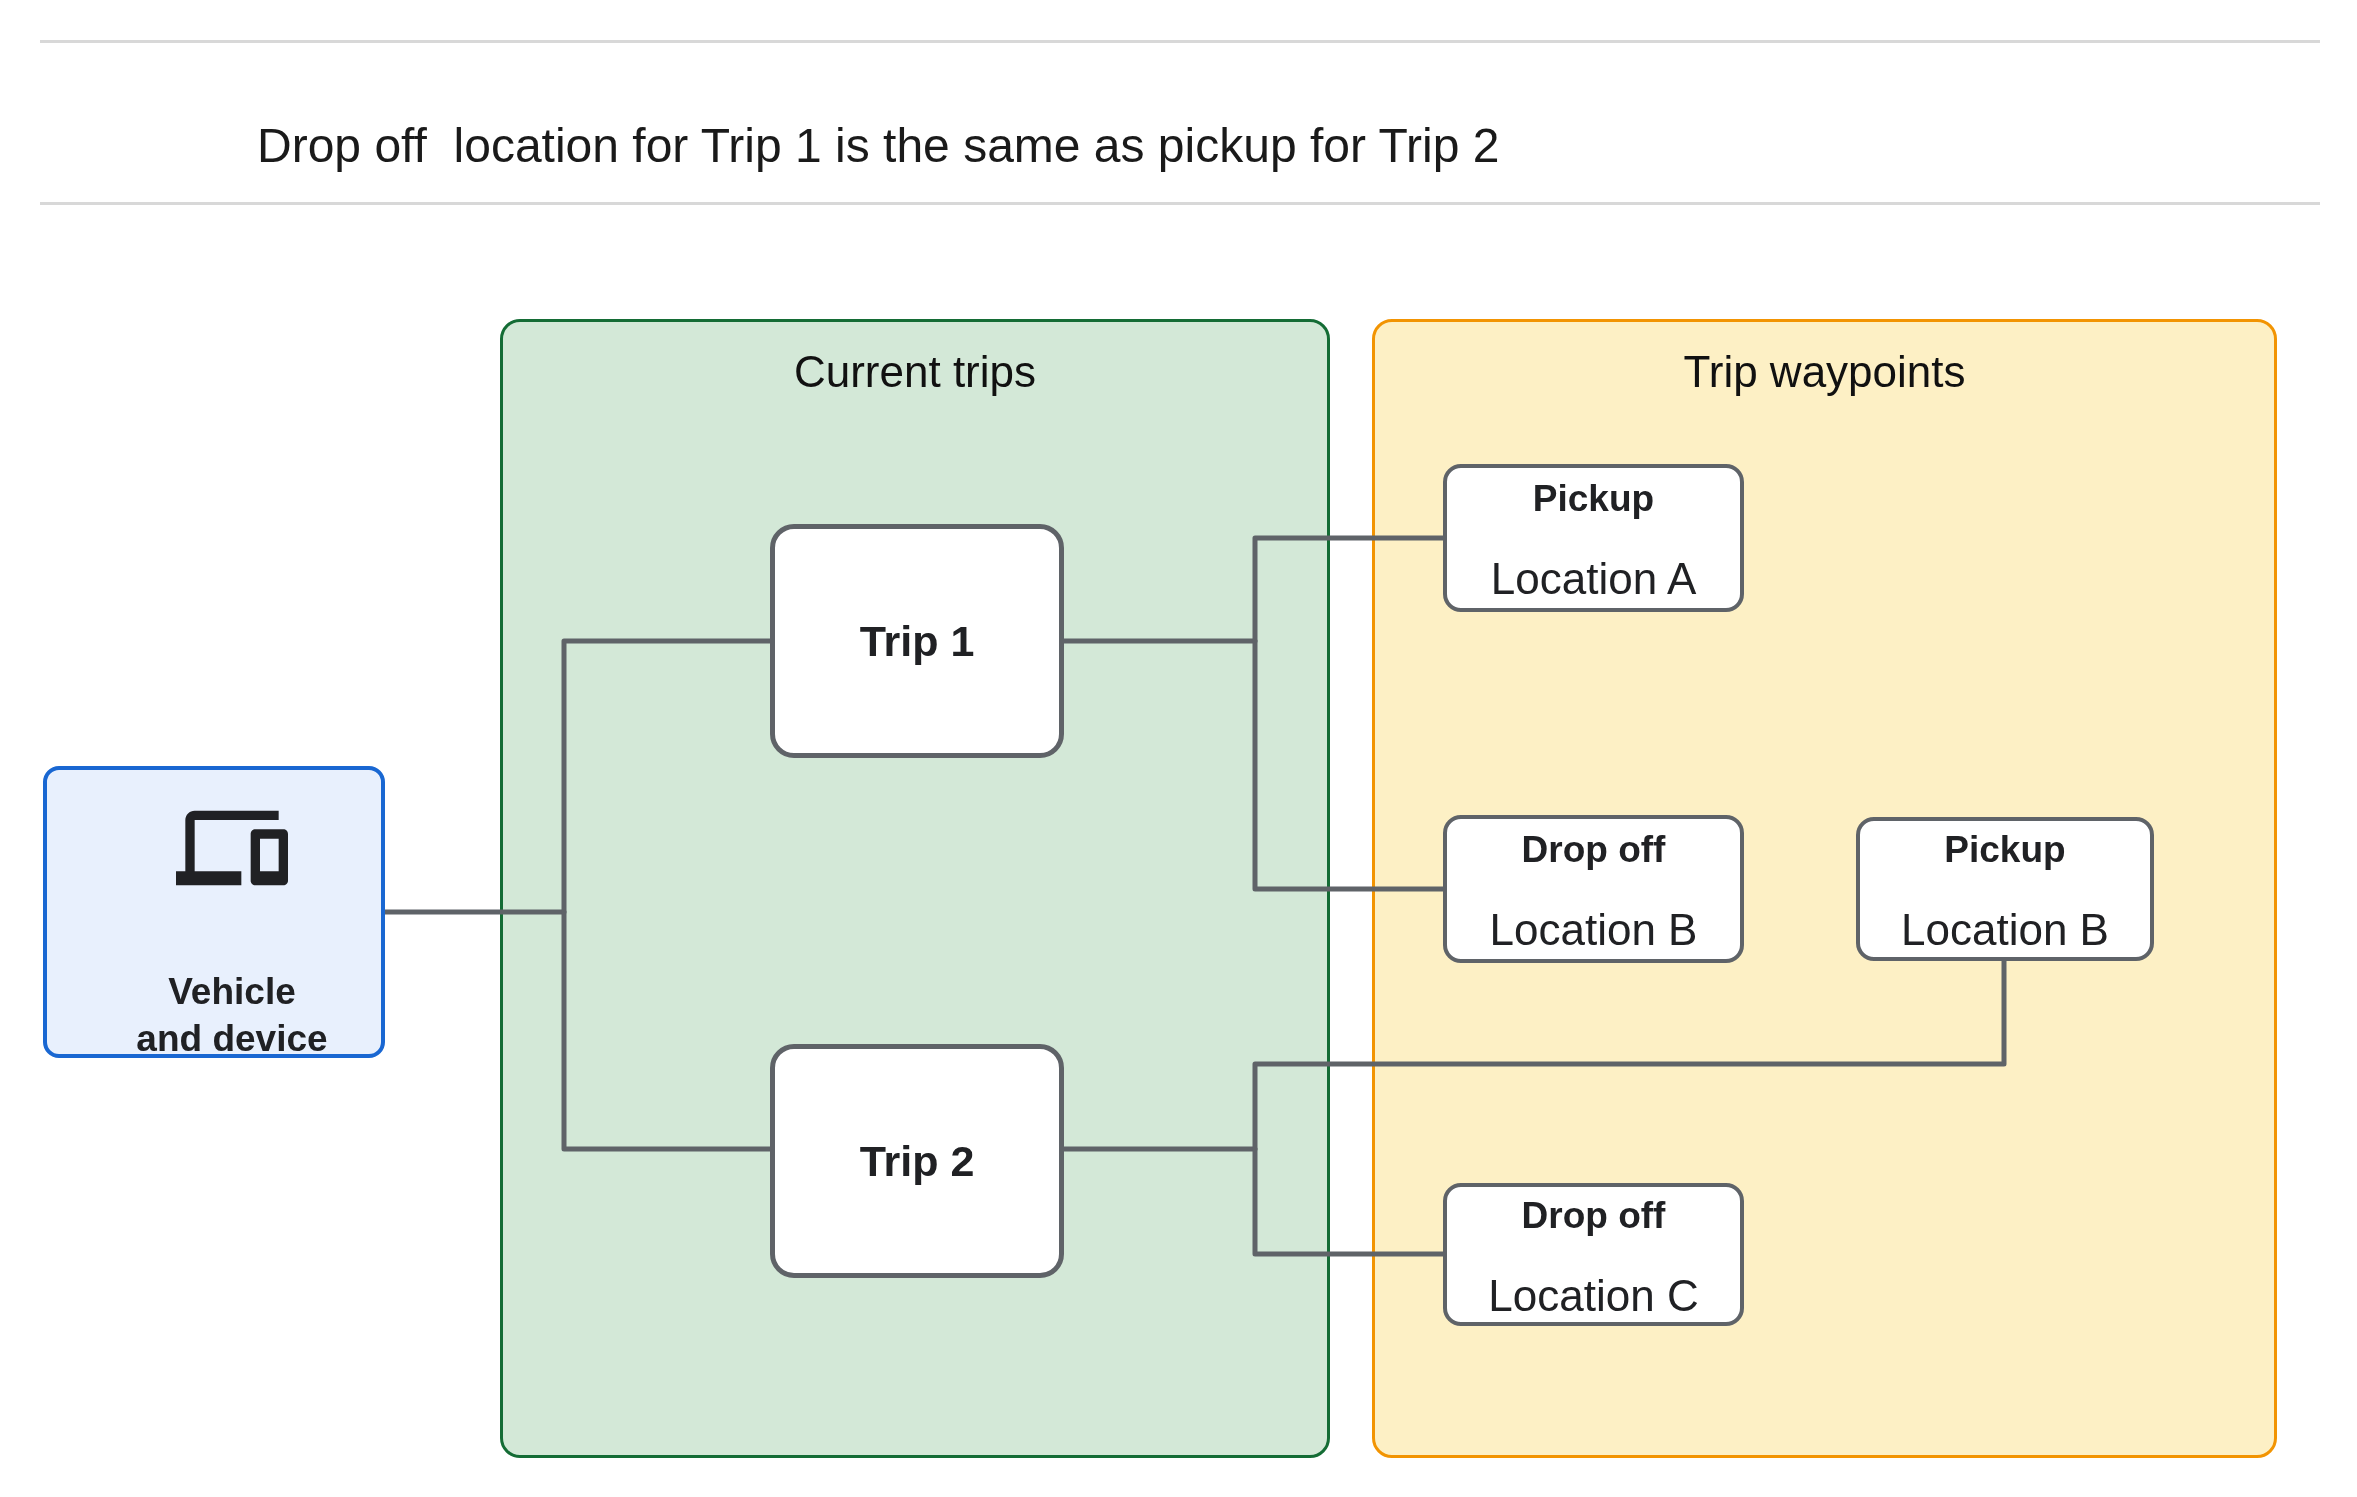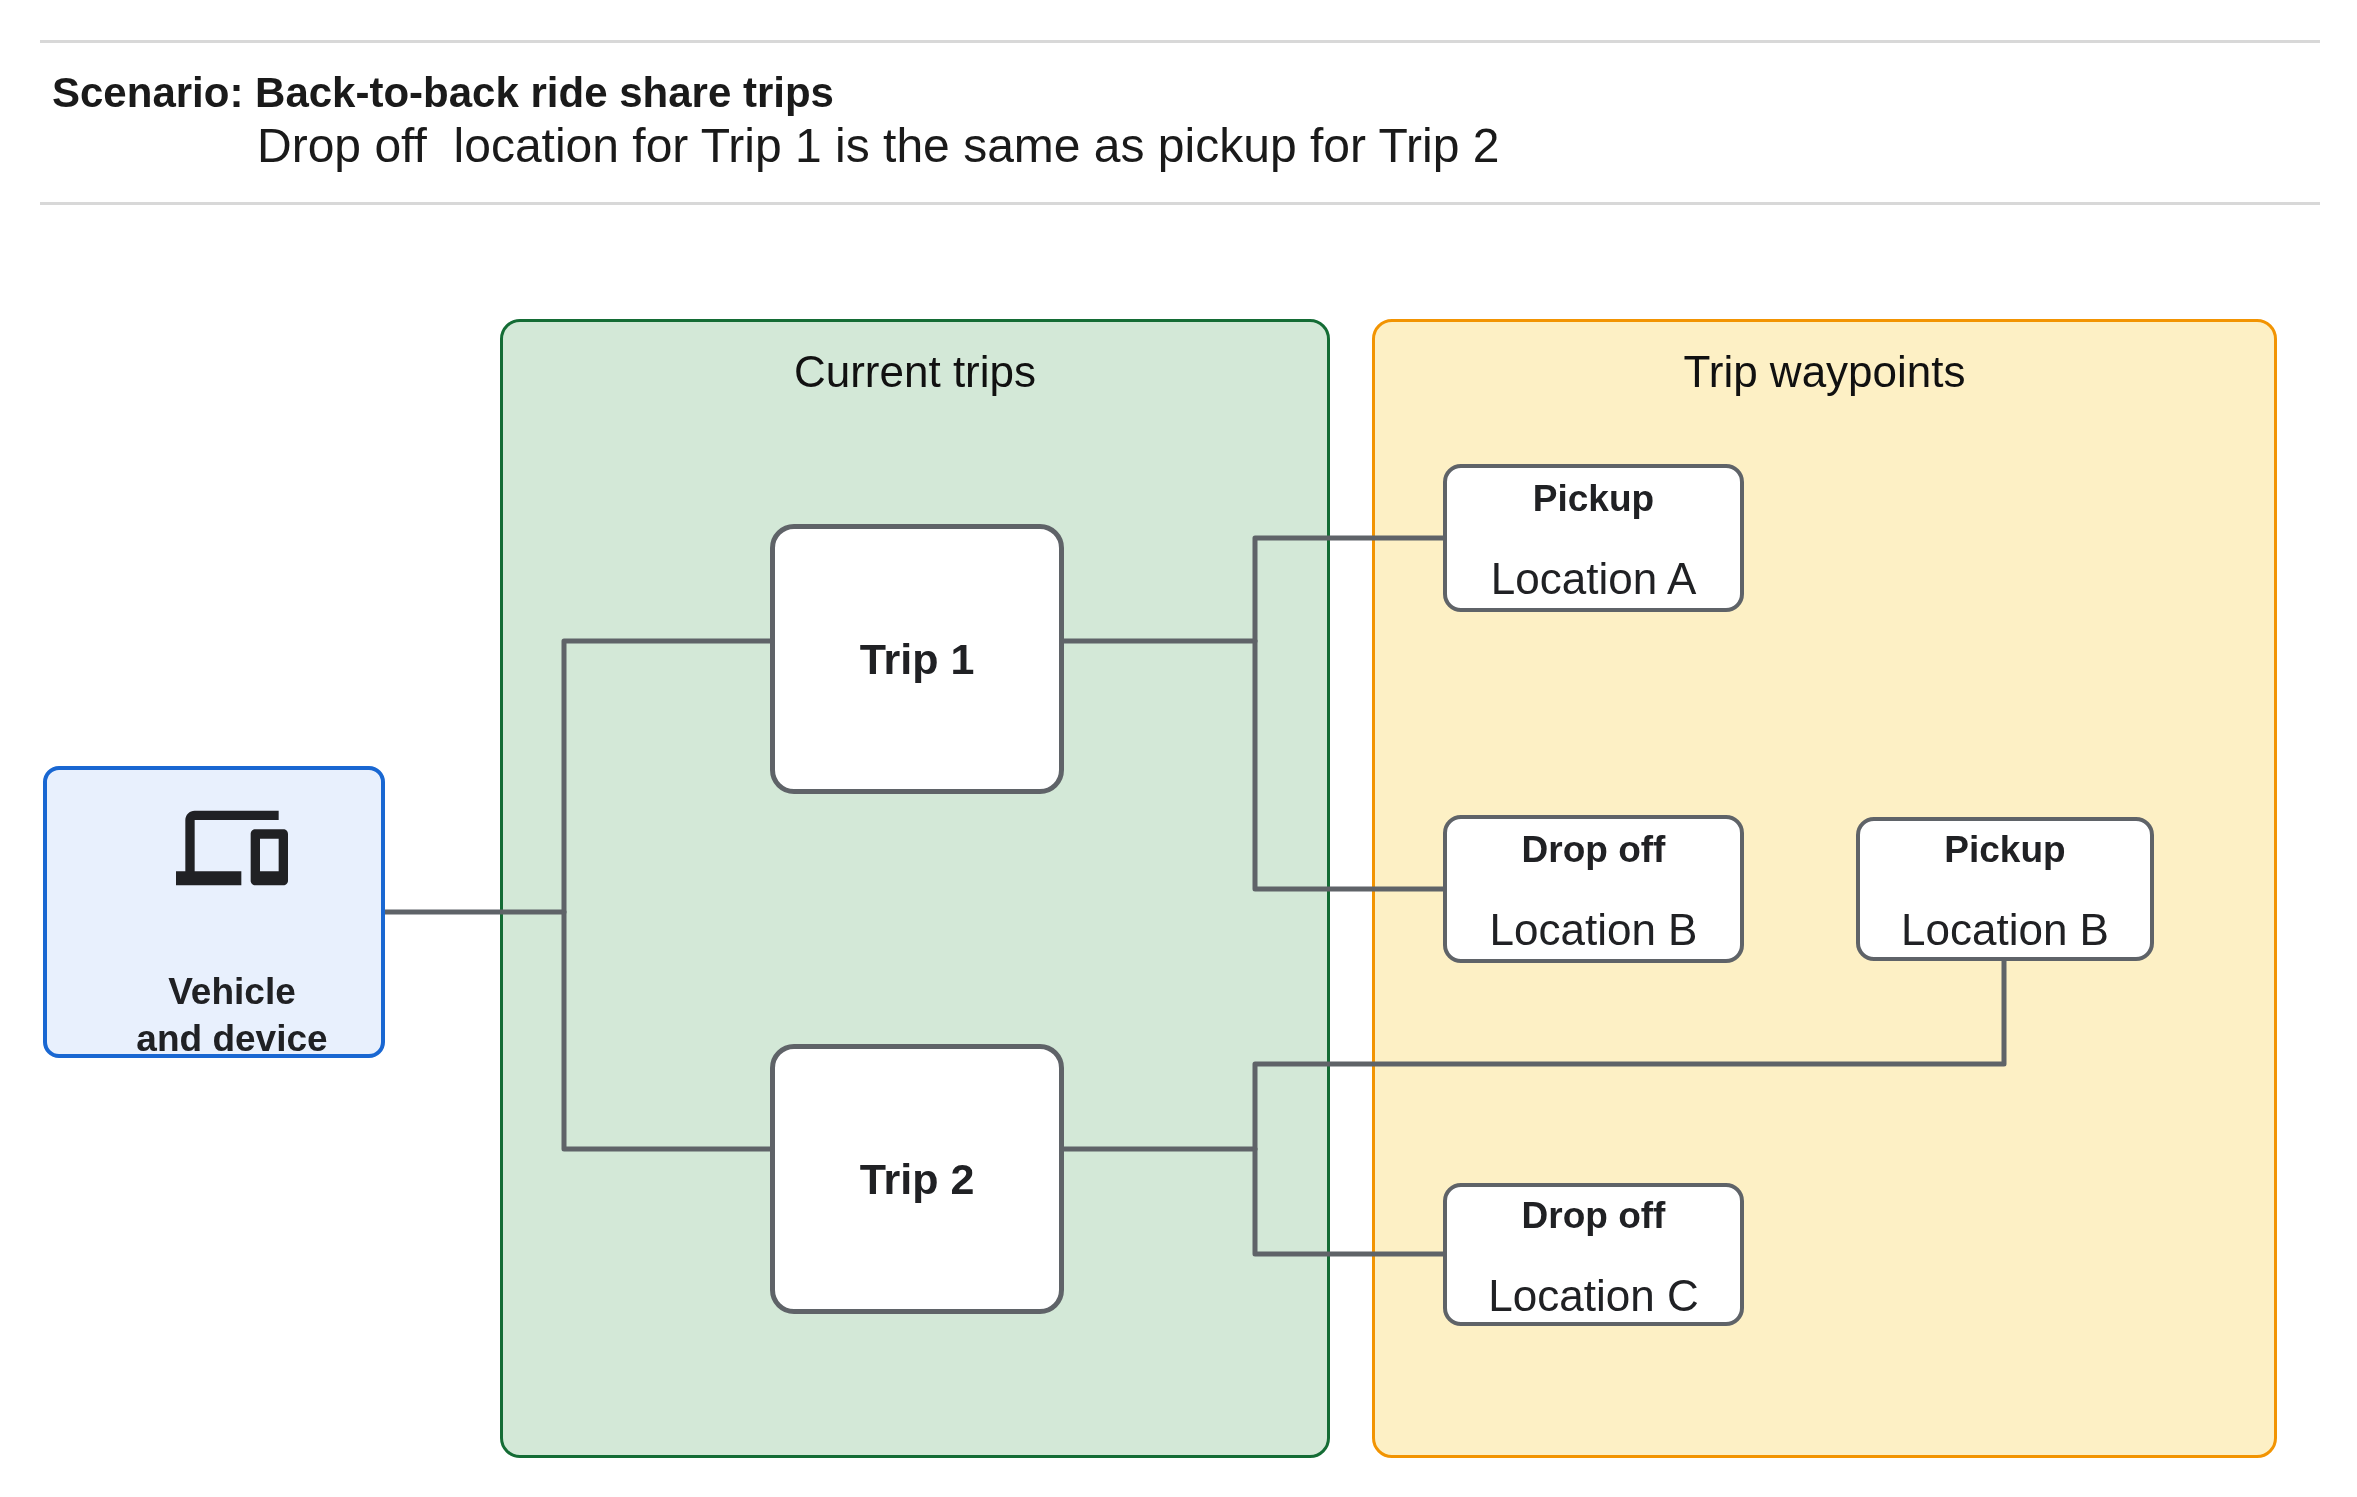--- a/index.html
+++ b/index.html
@@ -113,21 +113,21 @@
   .vehicle-label {
     margin-top: 28px;
     font-size: 37px;
     line-height: 47px;
     font-weight: 700;
     color: #202124;
   }
   .node.trip {
     left: 770px;
     width: 294px;
-    height: 270px;
+    height: 234px;
     border: 5px solid #5f6368;
     border-radius: 24px;
     font-size: 43px;
     font-weight: 700;
     color: #202124;
   }
   .node.trip.t1 { top: 524px; }
   .node.trip.t2 { top: 1032px; margin-top: 12px; }
   .node.waypoint {
     width: 301px;
@@ -149,21 +149,20 @@
   .node.dropoff-b { left: 1443px; top: 815px;  height: 148px; }
   .node.pickup-b  { left: 1856px; top: 817px;  width: 298px; height: 144px; }
   .node.dropoff-c { left: 1443px; top: 1183px; height: 143px; }
 </style>
 </head>
 <body>
 
 <div class="canvas">
 
   <div class="divider top"></div>
-  <div class="heading">Scenario: Back-to-back ride share trips</div>
   <div class="subheading">Drop off  location for Trip 1 is the same as pickup for Trip 2</div>
   <div class="divider bottom"></div>
 
   <div class="group waypoints">
     <div class="group-title">Trip waypoints</div>
   </div>
   <div class="group current">
     <div class="group-title">Current trips</div>
   </div>
 

